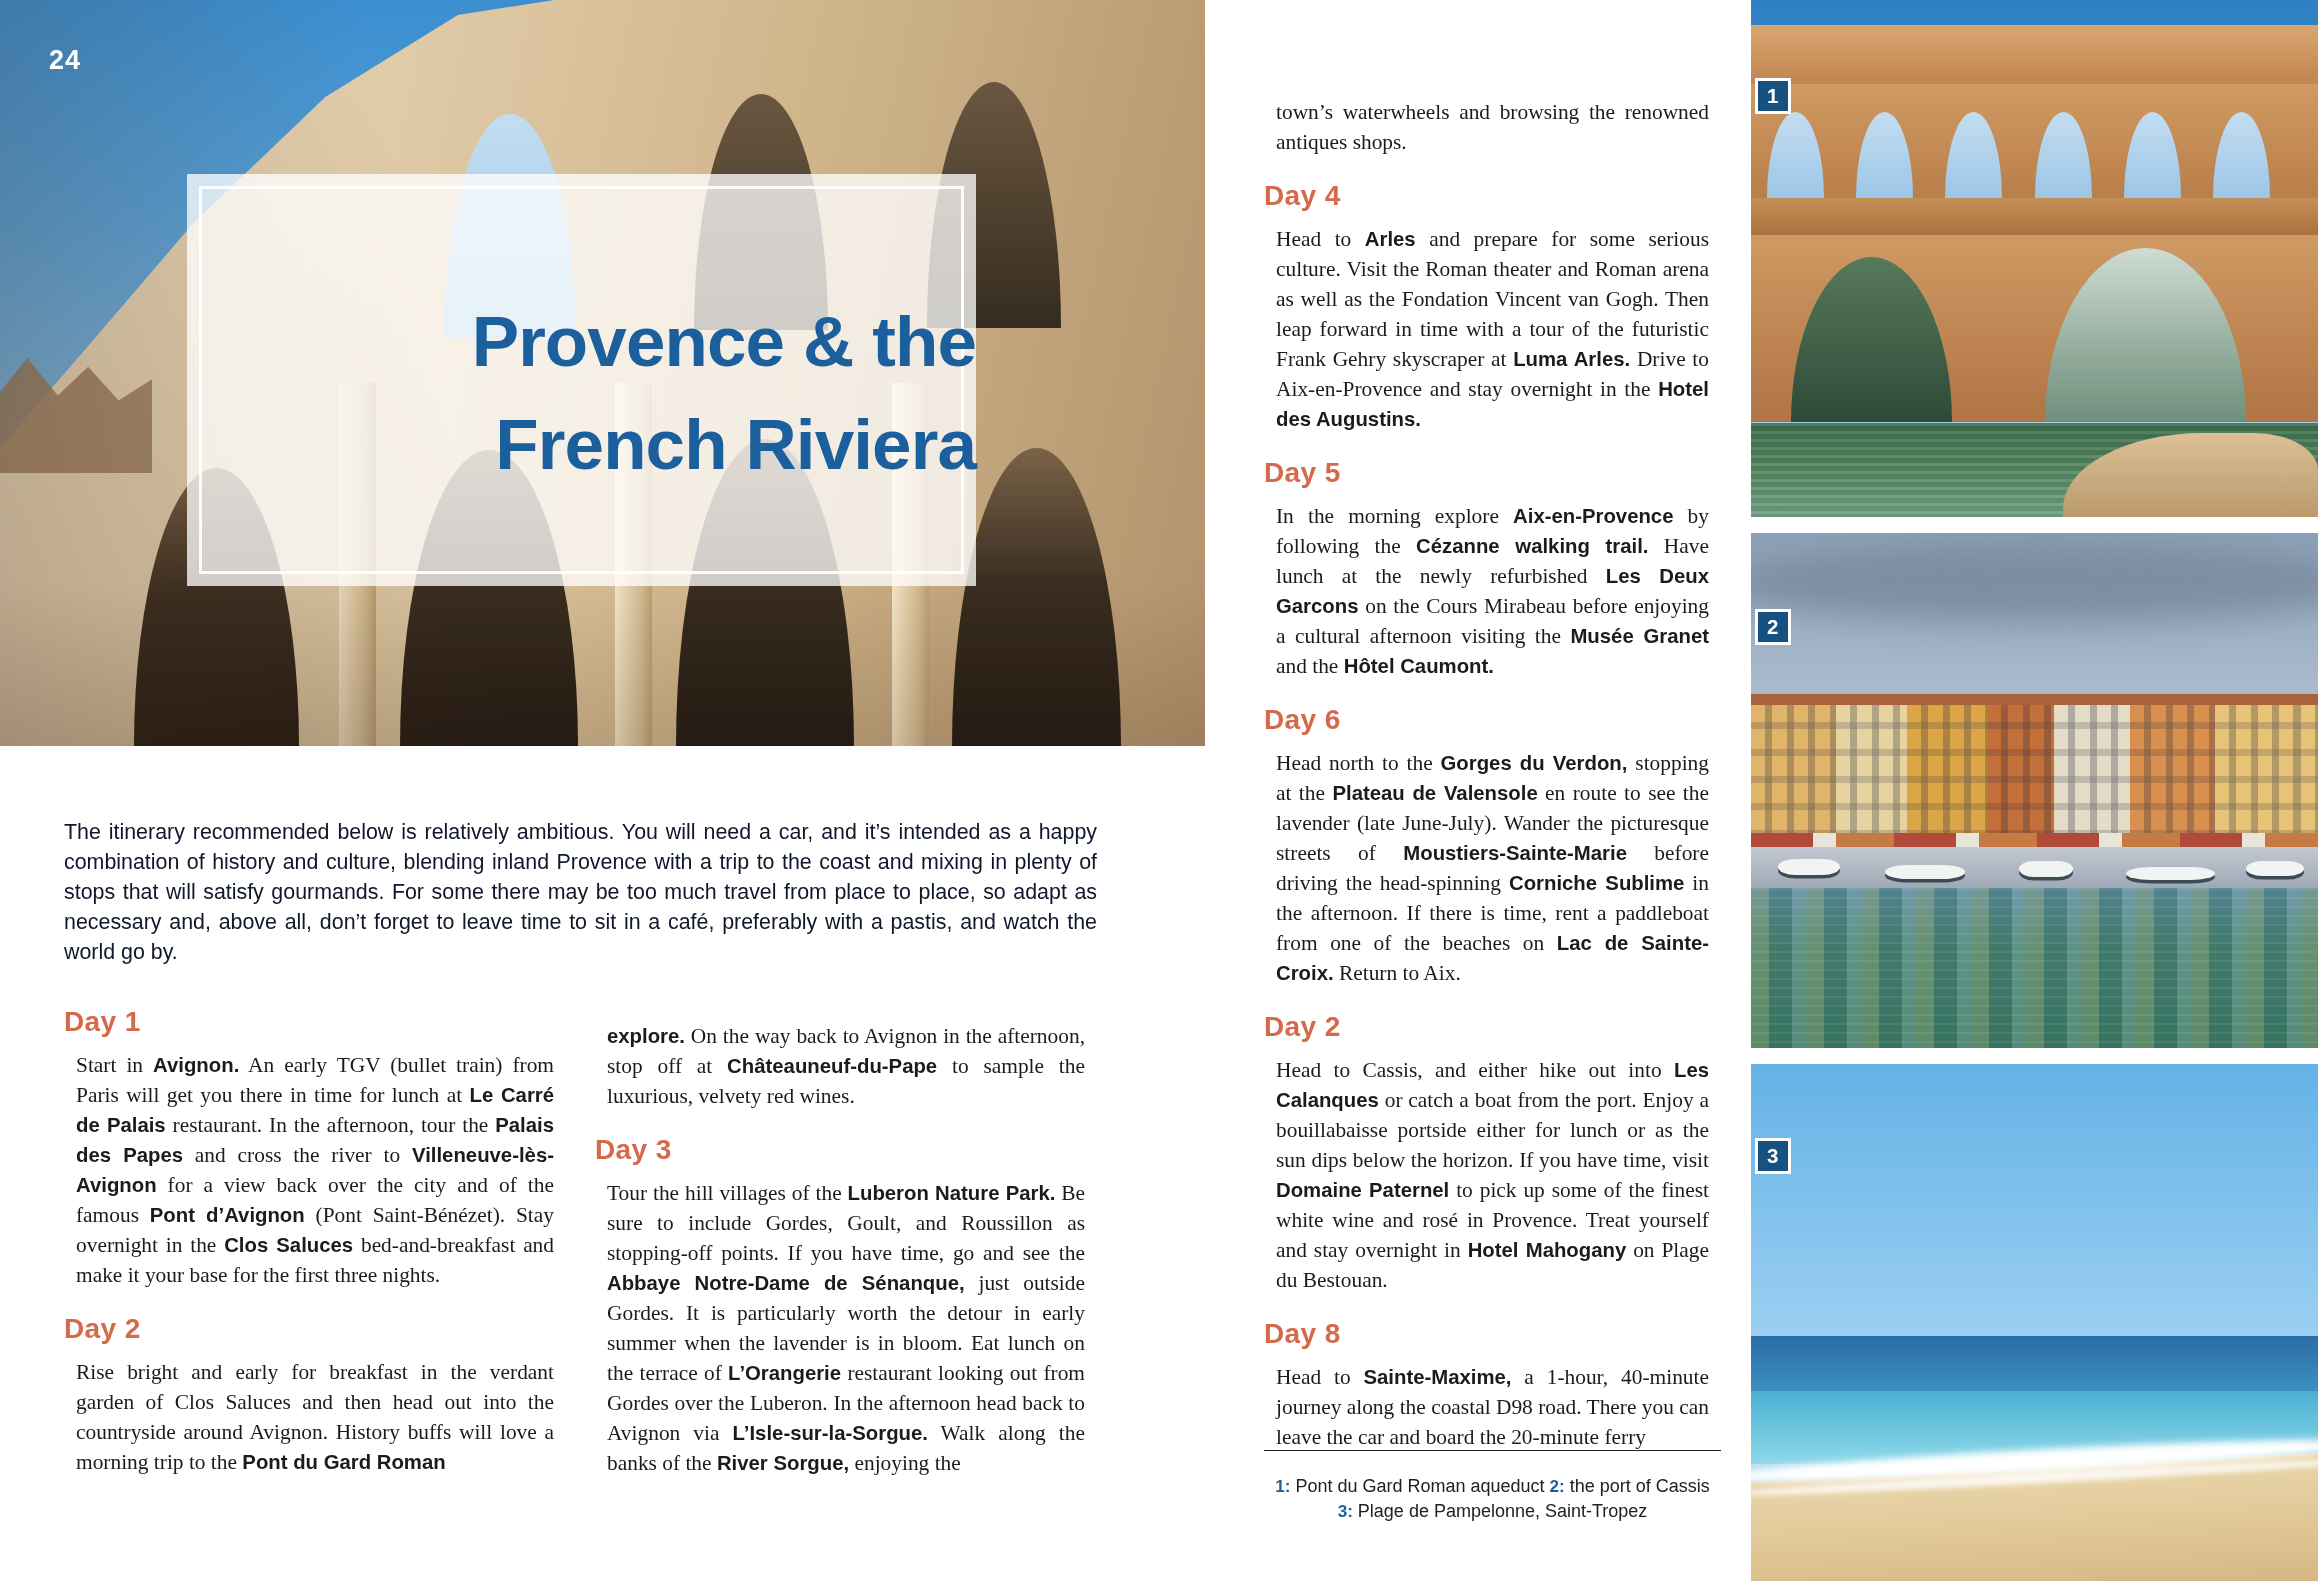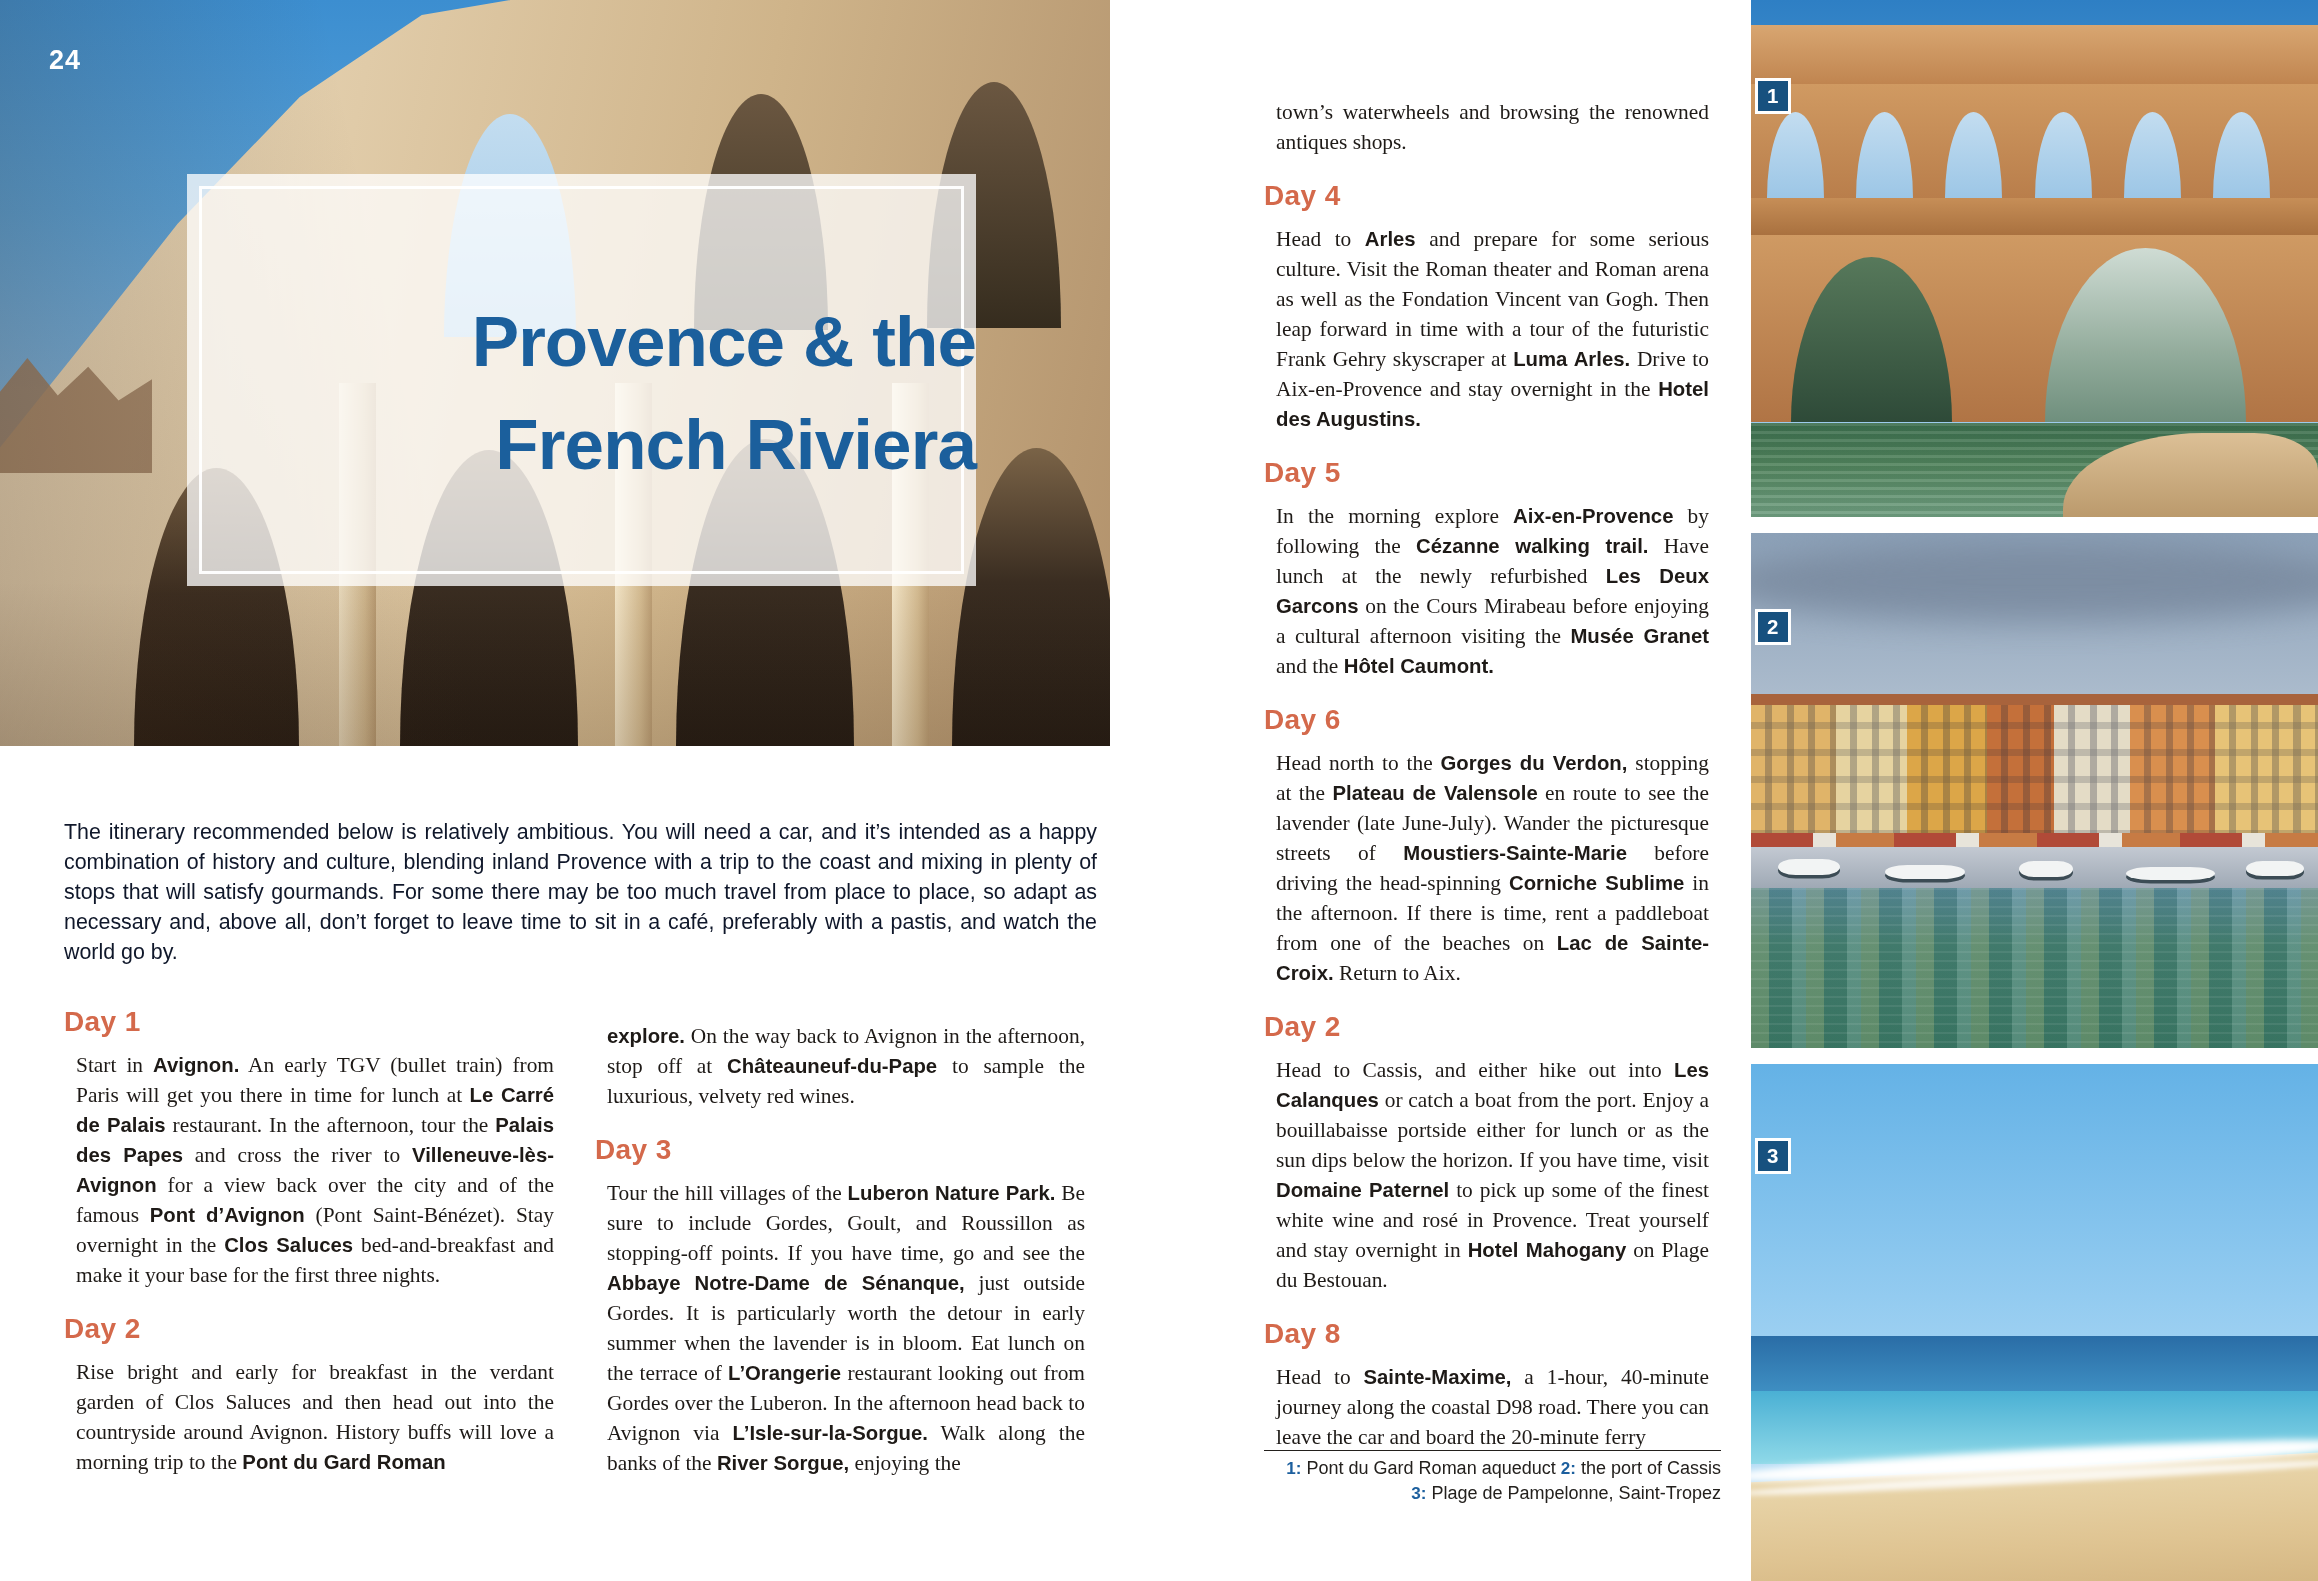--- a/index.html
+++ b/index.html
@@ -1,21 +1,21 @@
 <!DOCTYPE html>
 <html style="--title_blue: #1b5f9c; --accent_orange: #d4694b; --badge_blue: #17517f; --caption_blue: #1c5f9e; --body_text: #1e1a17;font-size:14.3px"><head>
 <meta charset="utf-8">
 <style>
   html,body{margin:0;padding:0;}
   body{width:2319px;height:1581px;position:relative;background:#ffffff;overflow:hidden;
        font-family:"Liberation Serif",serif;color:var(--body_text,#1e1a17);}
   .abs{position:absolute;}
 
   
-  .hero{left:0;top:0;width:1110px;height:746px;overflow:hidden;
+  .hero{left:0;top:0;width:1205px;height:746px;overflow:hidden;
         background:linear-gradient(180deg,#3c8ed0 0%,#56a0d8 28%,#7fb6e2 58%,#aacfe9 100%);}
   .hero-arena{left:0;top:0;width:100%;height:100%;
       background:linear-gradient(102deg,#eedfc2 0%,#e0cba8 30%,#cfb48a 62%,#b2926c 100%);
       clip-path:polygon(0 60%,7% 47%,16% 30%,27% 13%,38% 2%,46% 0,100% 0,100% 100%,0 100%);}
   .hero-roofs{left:0;top:348px;width:152px;height:125px;background:#9a7d60;opacity:.85;
       clip-path:polygon(0 35%,18% 8%,38% 38%,58% 15%,78% 42%,100% 25%,100% 100%,0 100%);}
   .arch{border-radius:50% 50% 0 0/100% 100% 0 0;}
   .arch-dark{background:linear-gradient(180deg,#7a6347 0%,#3a2d21 45%,#201812 100%);}
   .arch-sky{background:linear-gradient(180deg,#c3ddf0 0%,#9cc6e6 100%);}
   .hero-a1{left:134px;top:468px;width:165px;height:278px;}
@@ -46,22 +46,22 @@
   .col1{left:64px;top:1006px;width:502px;}
   .col2{left:595px;top:1009px;width:502px;}
   .col3{left:1264px;top:85px;width:457px;}
   .day-h{font:700 28px "Liberation Sans",sans-serif;color:var(--accent_orange,#d4694b);
       margin:23px 0 7.1px 0;letter-spacing:0.4px;text-align:left;}
   .day-h.first{margin-top:0;}
   .para{margin:12px;}
   .bs{font-family:"Liberation Sans",sans-serif;font-weight:700;font-size:.95em;}
 
   
-  .captions{left:1264px;top:1450px;width:457px;border-top:1.8px solid #23201d;padding-top:5px;
-      font:400 18px/25px "Liberation Sans",sans-serif;color:#23201d;text-align:right;}
+  .captions{left:1264px;top:1450px;width:457px;border-top:1.8px solid #23201d;padding-top:23px;
+      font:400 18px/25px "Liberation Sans",sans-serif;color:#23201d;text-align:center;}
   .cap-num{color:var(--caption_blue,#1c5f9e);}
 
   
   .photo{left:1751px;width:567px;overflow:hidden;background:#ccc;}
   .ph1{top:0;height:517px;}
   .ph2{top:533px;height:515px;}
   .ph3{top:1064px;height:517px;}
   .badge{left:3.6px;width:30px;height:30px;background:var(--badge_blue,#17517f);border:3.6px solid #ffffff;
       color:#fff;font:700 20.5px/30px "Liberation Sans",sans-serif;text-align:center;}
   .b1{top:78px;} .b2{top:76px;} .b3{top:74px;}

